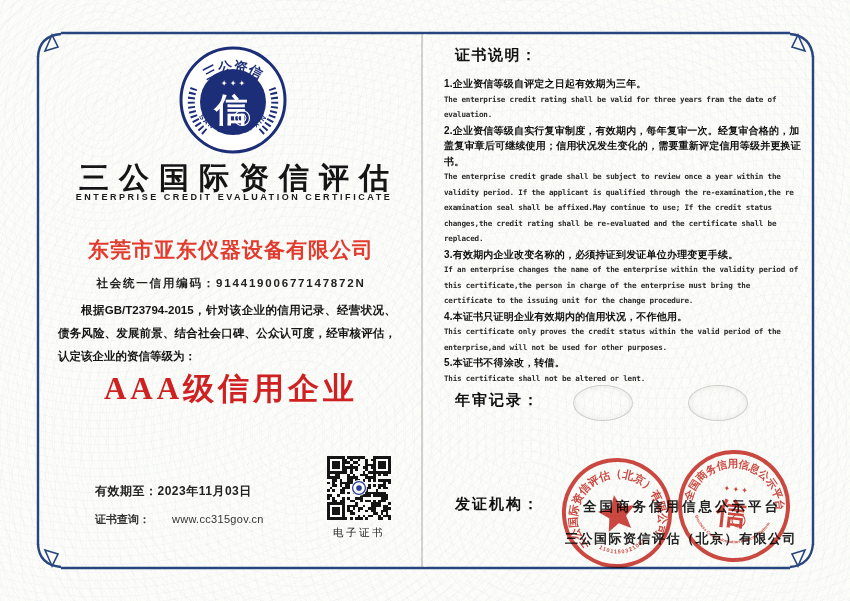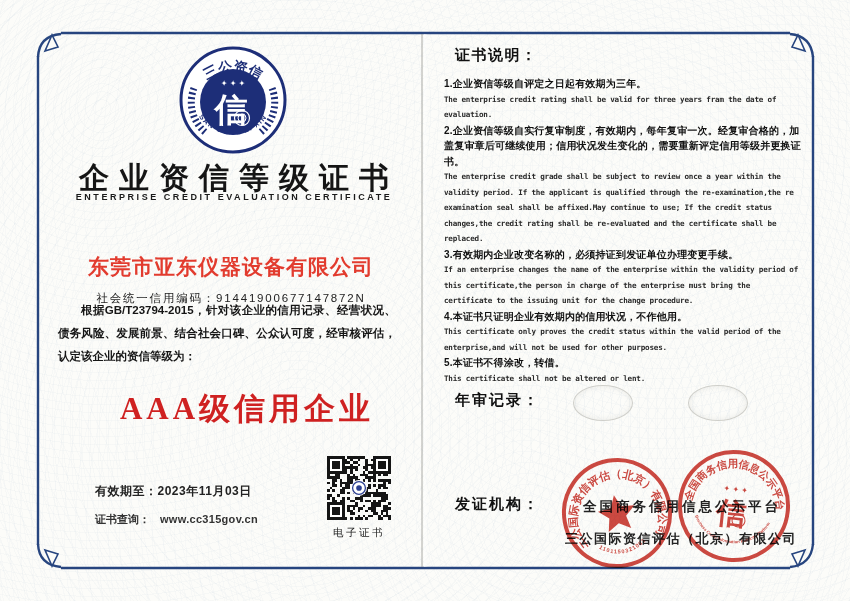--- a/index.html
+++ b/index.html
@@ -29,31 +29,31 @@
   .ctr{text-align:center;}
 
   
   .emblem{left:177px;top:44px;width:112px;height:112px;}
   .cert-title{left:48px;top:158px;width:372px;padding-left:10px;box-sizing:border-box;
     font-family:"Liberation Serif","DejaVu Serif",serif;font-weight:700;
     font-size:30px;letter-spacing:10px;color:#151515;white-space:nowrap;}
   .cert-subtitle{left:48px;top:192px;width:372px;font-size:9px;font-weight:700;
     letter-spacing:2.55px;color:#1a1a1a;white-space:nowrap;}
   .credit-code{left:48px;top:216px;width:372px;font-size:11.5px;font-weight:700;letter-spacing:1.5px;color:#222;}
-  .company-name{left:38px;top:253px;width:386px;font-size:21px;font-weight:700;letter-spacing:1px;color:#e23b2e;}
-  .social-code{left:38px;top:276px;width:386px;font-size:11.5px;font-weight:400;letter-spacing:1.8px;color:#222;margin-top:15px;}
+  .company-name{left:38px;top:236px;width:386px;font-size:21px;font-weight:700;letter-spacing:1px;color:#e23b2e;}
+  .social-code{left:38px;top:276px;width:386px;font-size:11.5px;font-weight:700;letter-spacing:1.8px;color:#222;}
   .body-par{left:58px;top:299px;width:338px;font-size:11.5px;font-weight:700;line-height:23px;
     text-align:justify;text-indent:2em;color:#151515;}
-  .rating{left:38px;top:388px;width:386px;font-family:"Liberation Serif","DejaVu Serif",serif;
-    font-weight:700;font-size:31px;letter-spacing:4px;color:#cf2121;padding-left:16px;}
+  .rating{left:38px;top:368px;width:386px;font-family:"Liberation Serif","DejaVu Serif",serif;
+    font-weight:700;font-size:31px;letter-spacing:4px;color:#cf2121;}
   .date-line{font-size:12px;font-weight:700;color:#222;letter-spacing:.5px;white-space:nowrap;}
   .issue-date{left:95px;top:456px;}
   .valid-date{left:95px;top:483px;}
   .query-line{left:95px;top:512px;font-size:11px;font-weight:700;color:#333;white-space:nowrap;}
-  .query-line .url{font-weight:700;margin-left:10px;letter-spacing:.3px;color:#333;}
+  .query-line .url{font-weight:400;margin-left:22px;letter-spacing:.3px;color:#333;}
   .qr{left:327px;top:456px;width:64px;height:64px;}
   .qr-caption{left:320px;top:526px;width:78px;font-size:10.5px;letter-spacing:2.5px;color:#222;}
 
   
   .section-title{left:455px;top:46px;font-size:15px;font-weight:700;letter-spacing:1.5px;color:#111;}
   .terms{left:444px;top:76px;width:358px;line-height:15.5px;}
   .terms .zh{font-size:10px;font-weight:700;color:#111;letter-spacing:.2px;}
   .terms .en{font-family:"DejaVu Sans Mono","Liberation Mono",monospace;font-size:7.6px;
     letter-spacing:-.2px;color:#2a2a2a;font-weight:600;}
   .annual-label{left:455px;top:391px;font-size:15px;font-weight:600;letter-spacing:2px;color:#111;}
@@ -109,21 +109,21 @@
     <text font-size="7.2" font-weight="bold" fill="#1d2e78" letter-spacing="1.2" font-family="'Liberation Sans','DejaVu Sans',sans-serif">
       <textPath href="#emblem-bot-arc" startOffset="50%" text-anchor="middle">SAN GONG ZI XIN</textPath>
     </text>
     <circle cx="56" cy="58" r="33" fill="#1d2e78"></circle>
     <text x="56" y="42" text-anchor="middle" font-size="8" fill="#ffffff">✦ ✦ ✦</text>
     <text x="54" y="77" text-anchor="middle" font-size="33" fill="#ffffff" font-weight="bold" font-family="'Liberation Serif','DejaVu Serif',serif">信</text>
     <circle cx="65" cy="74" r="7.5" fill="none" stroke="#ffffff" stroke-width="1.2"></circle>
     <circle cx="65" cy="74" r="4" fill="none" stroke="#ffffff" stroke-width="1"></circle>
   </svg>
 
-  <div class="abs cert-title ctr">企业资信等级证书</div>
+  <div class="abs cert-title ctr">三公国际资信评估</div>
   <div class="abs cert-subtitle ctr">ENTERPRISE CREDIT EVALUATION CERTIFICATE</div>
 
 
   <div class="abs company-name ctr">东莞市亚东仪器设备有限公司</div>
   <div class="abs social-code ctr">社会统一信用编码：91441900677147872N</div>
   <div class="abs body-par">根据GB/T23794-2015，针对该企业的信用记录、经营状况、债务风险、发展前景、结合社会口碑、公众认可度，经审核评估，认定该企业的资信等级为：</div>
   <div class="abs rating ctr">AAA级信用企业</div>
 
   <div class="abs date-line valid-date">
     <span>有效期至：</span><span>2023年11月03日</span>

